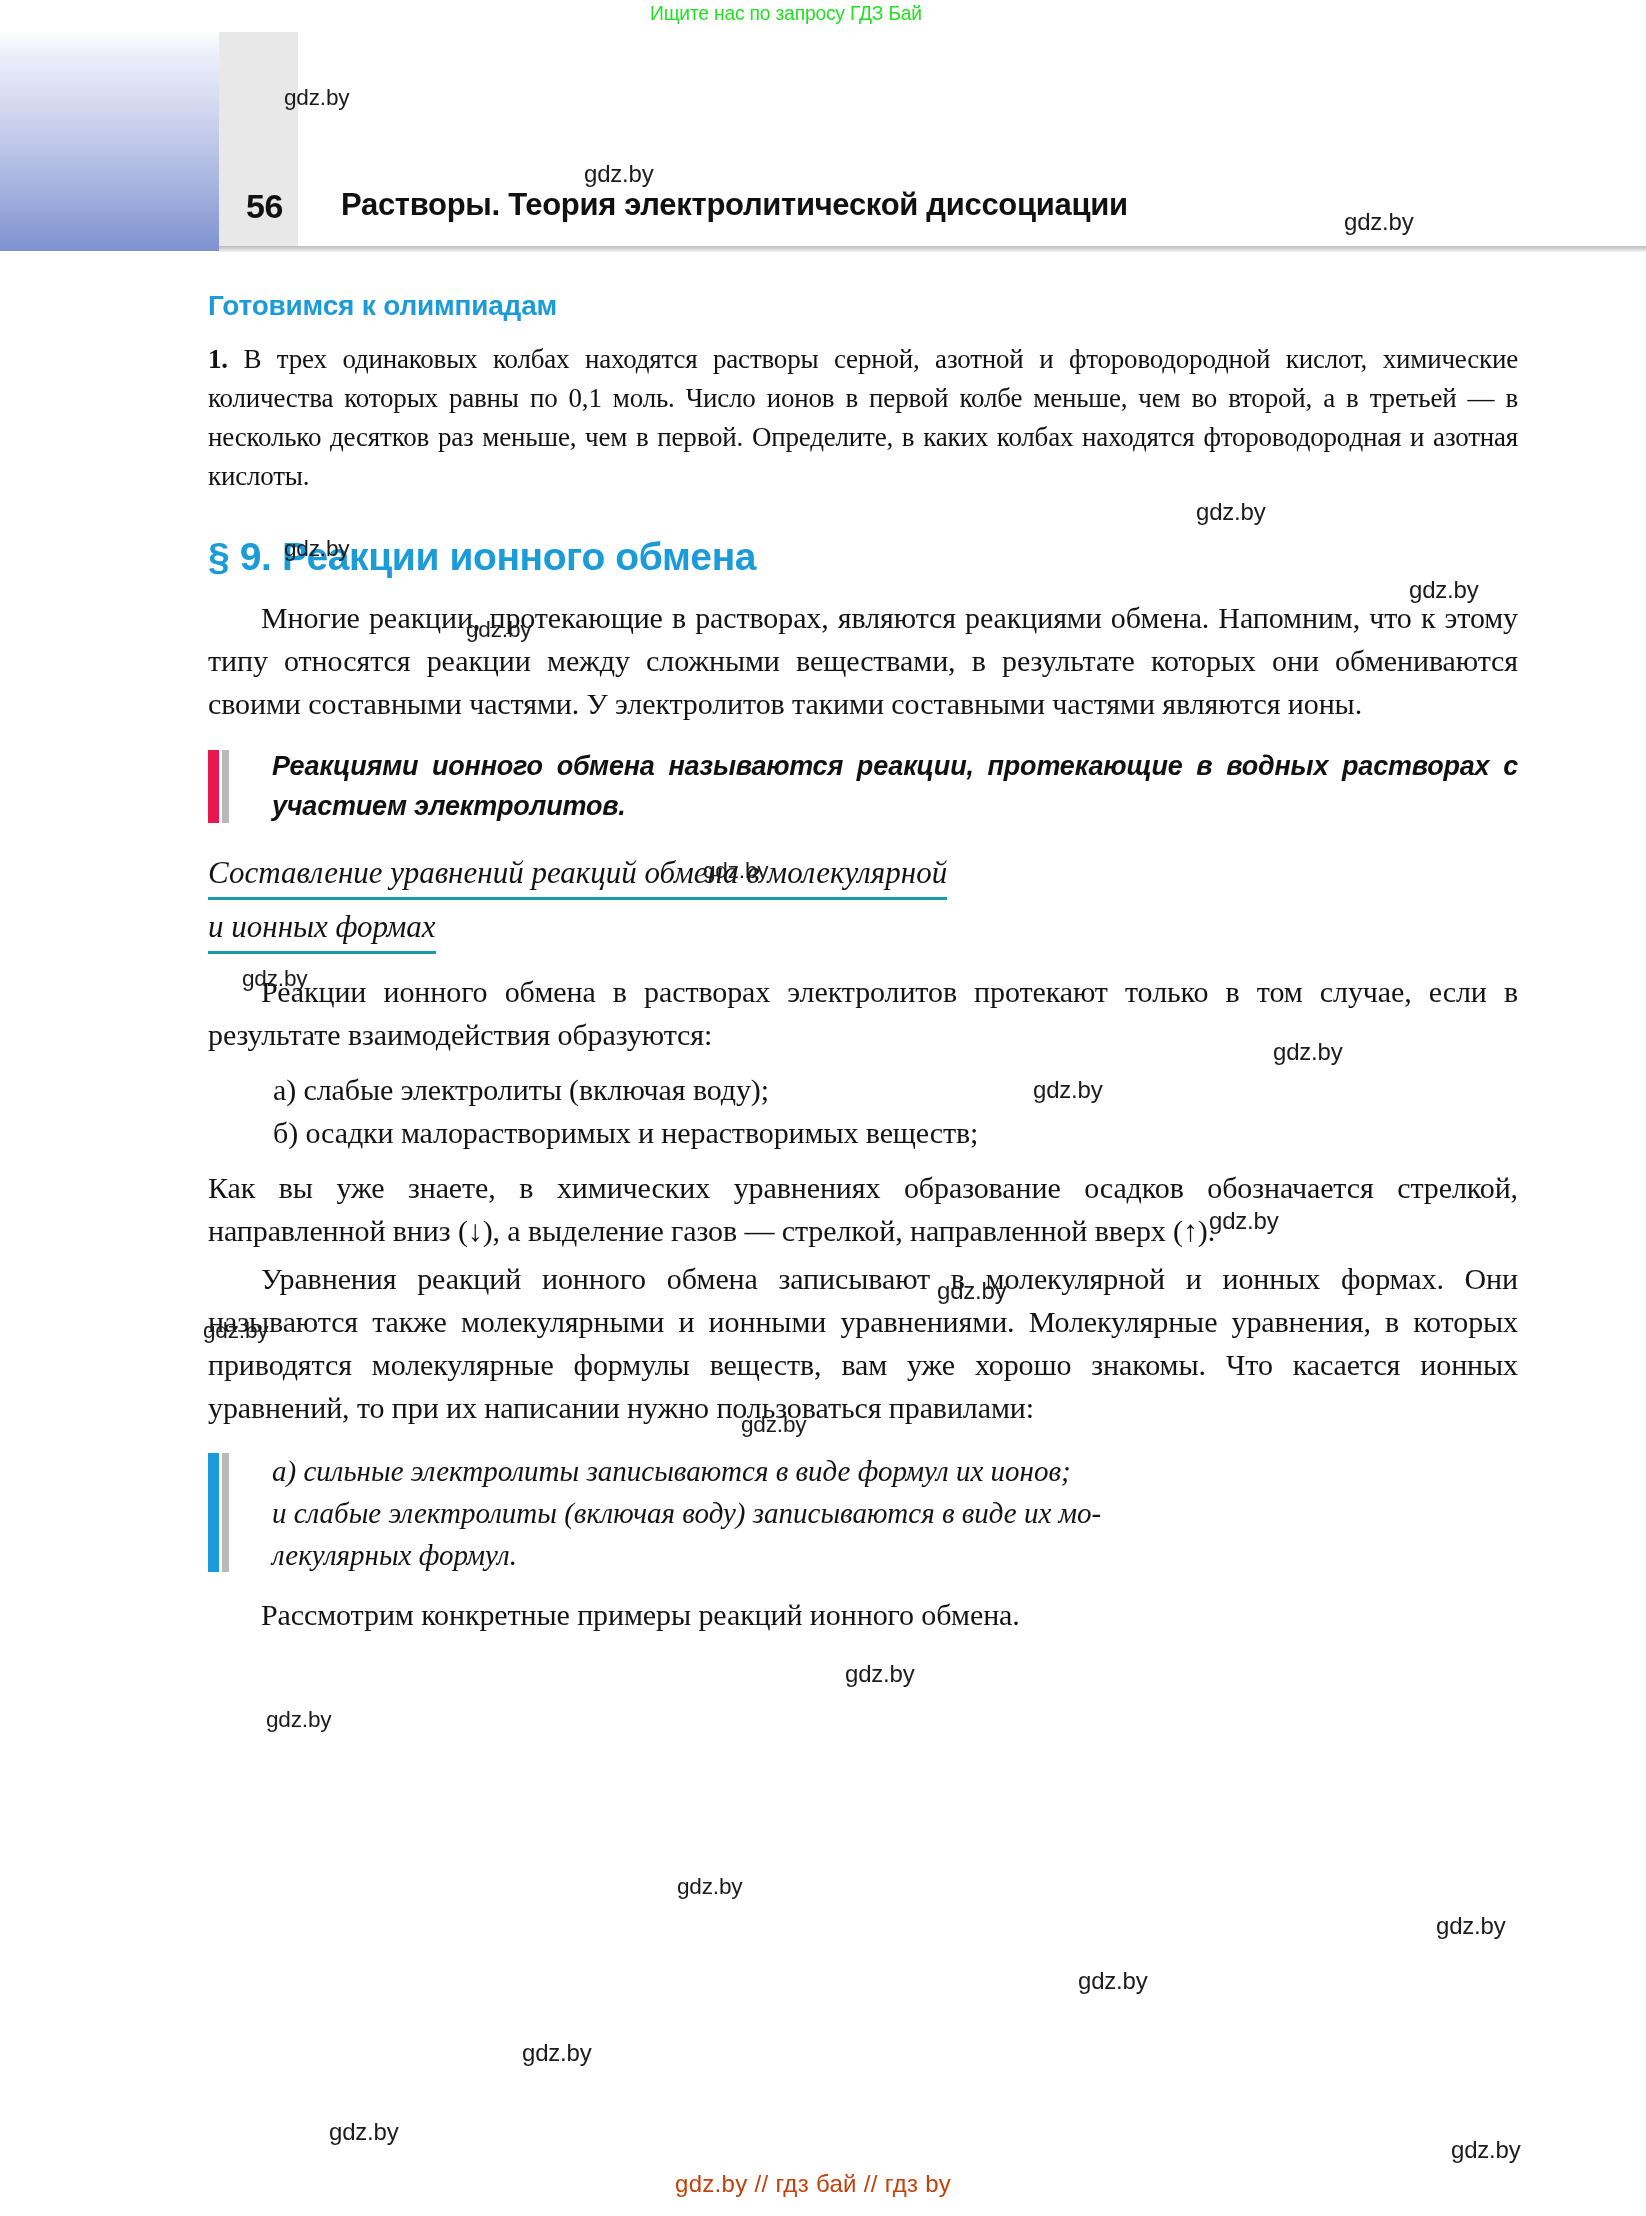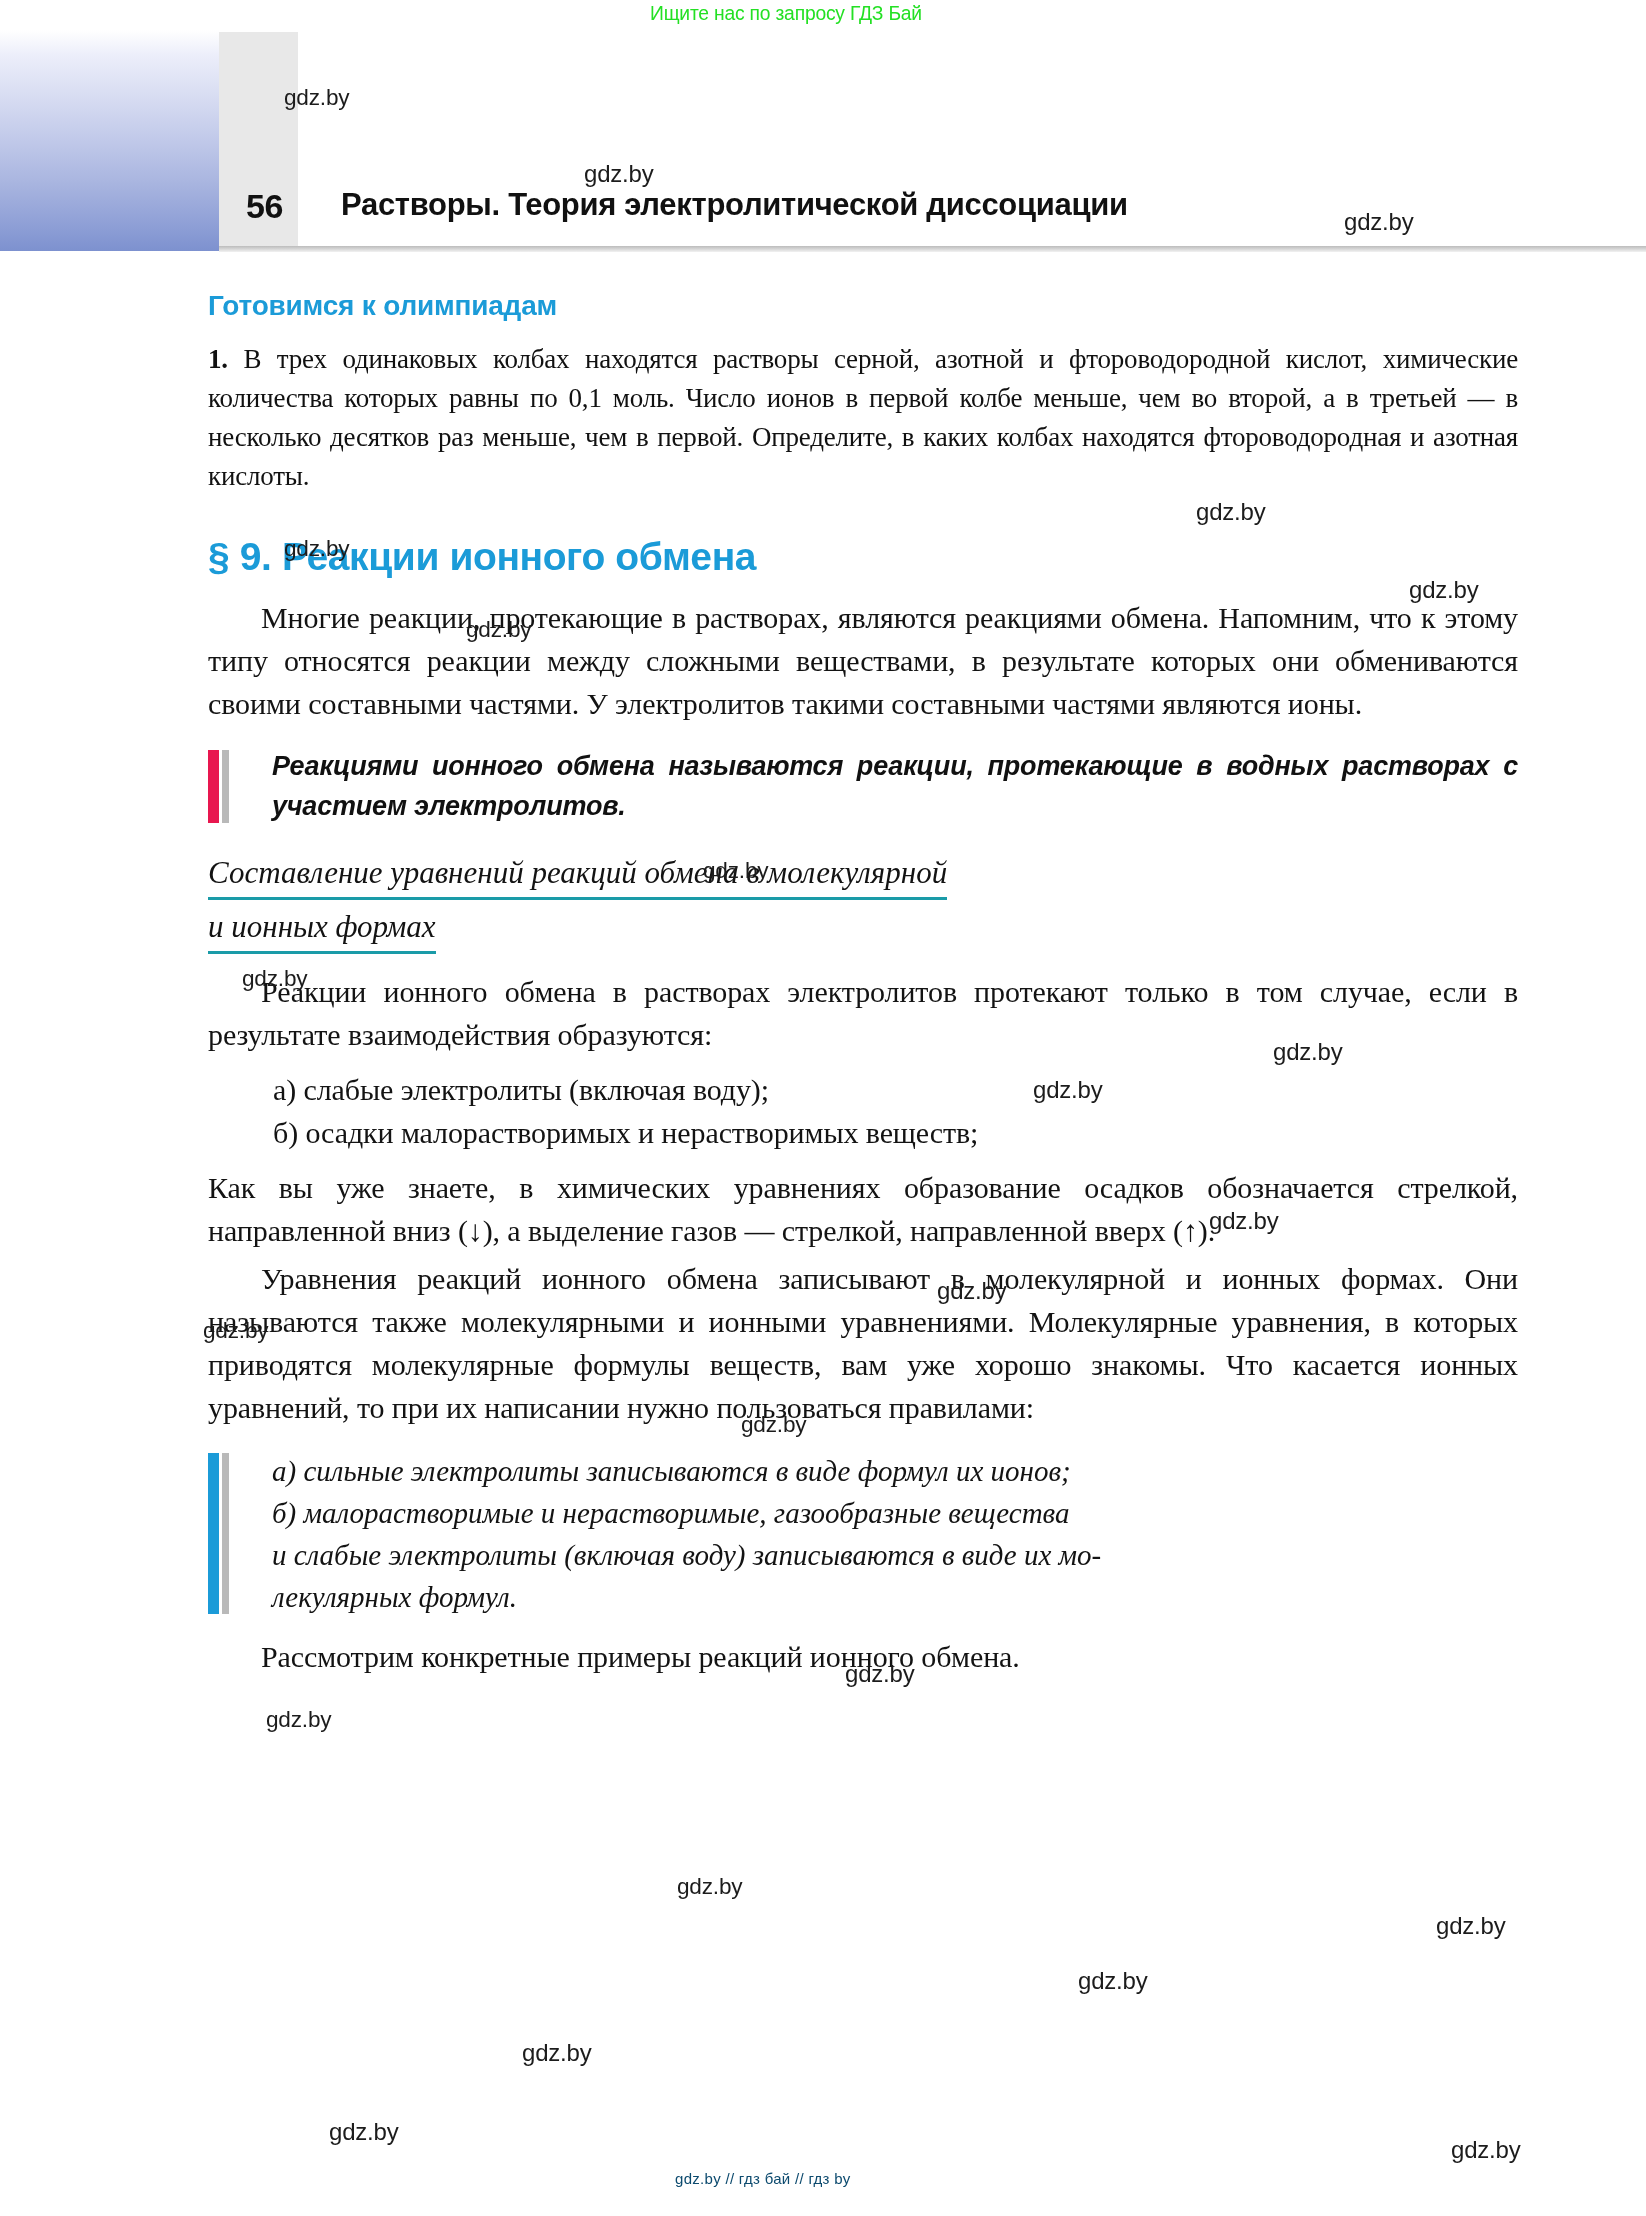--- a/index.html
+++ b/index.html
@@ -217,22 +217,22 @@
     position: absolute;
     font-family: "Liberation Sans", sans-serif;
     font-size: 19.3px;
     color: #24e024;
     white-space: nowrap;
     letter-spacing: -0.2px;
   }
   .footer-links {
     position: absolute;
     font-family: "Liberation Sans", sans-serif;
-    font-size: 15px;
-    color: #0c4a6e;
+    font-size: 24px;
+    color: #c2410c;
     white-space: nowrap;
     letter-spacing: 0.3px;
   }
 </style>
 </head>
 <body>
 
 <div class="corner-gradient"></div>
 <div class="corner-graybox"></div>
 
@@ -277,21 +277,20 @@
 
   <p class="body noindent">Как вы уже знаете, в химических уравнениях образование осадков обозначается стрелкой, направленной вниз (↓), а выделение газов — стрелкой, направленной вверх (↑).</p>
 
   <p class="body">Уравнения реакций ионного обмена записывают в молекулярной и ионных формах. Они называются также молекулярными и ионными уравнениями. Молекулярные уравнения, в которых приводятся молекулярные формулы веществ, вам уже хорошо знакомы. Что касается ионных уравнений, то при их написании нужно пользоваться правилами:</p>
 
   <div class="callout callout-blue">
     <span class="bar-primary"></span>
     <span class="bar-secondary"></span>
     <div class="callout-text-italic">
       <span class="line">а) сильные электролиты записываются в виде формул их ионов;</span>
-      <span class="line">б) малорастворимые  и  нерастворимые,  газообразные  вещества</span>
       <span class="line">и слабые электролиты (включая воду) записываются в виде их мо-</span>
       <span class="line">лекулярных формул.</span>
     </div>
   </div>
 
   <p class="body" style="">Рассмотрим конкретные примеры реакций ионного обмена.</p>
 
 </div>
 
 <div class="footer-links" style="left:675px; top:2170px;">gdz.by  //  гдз бай  //  гдз by</div>

